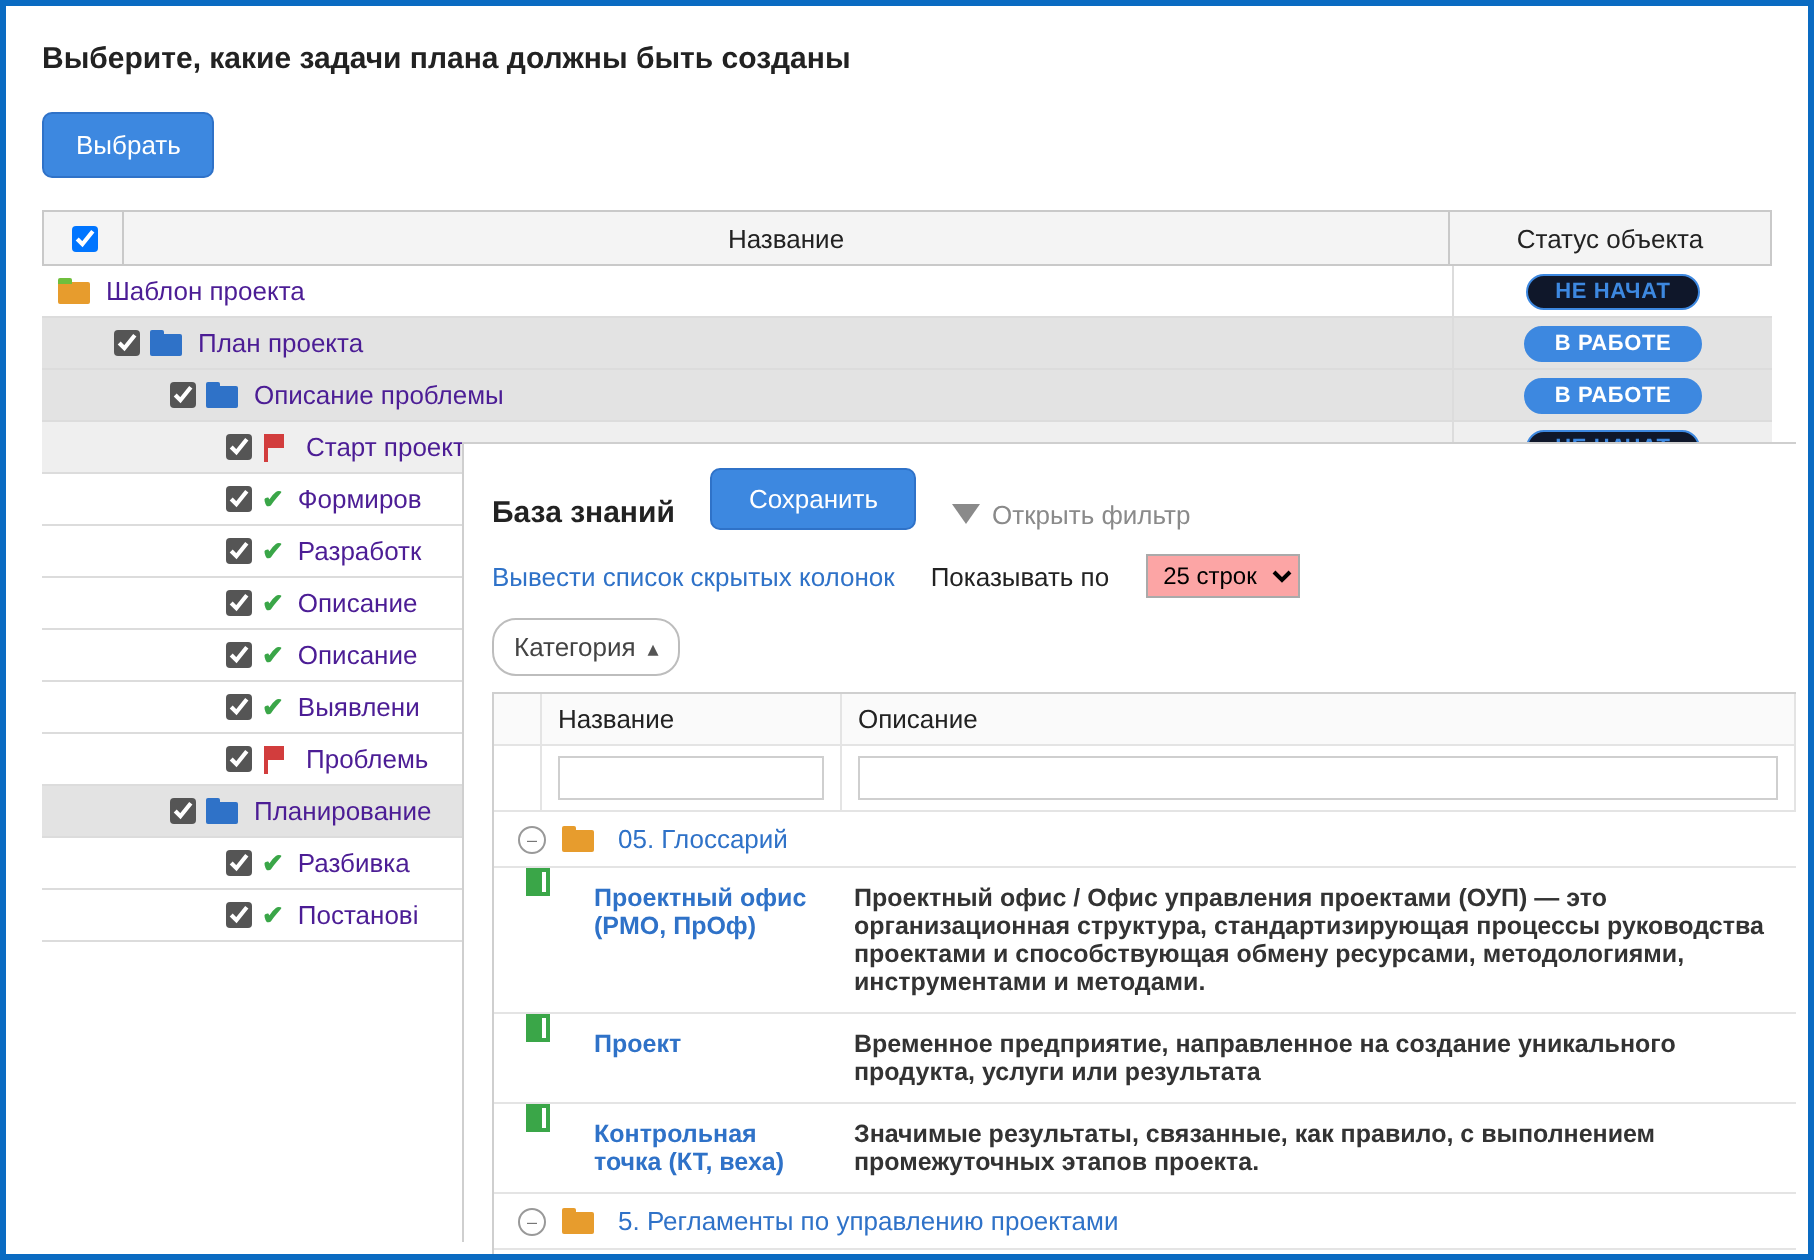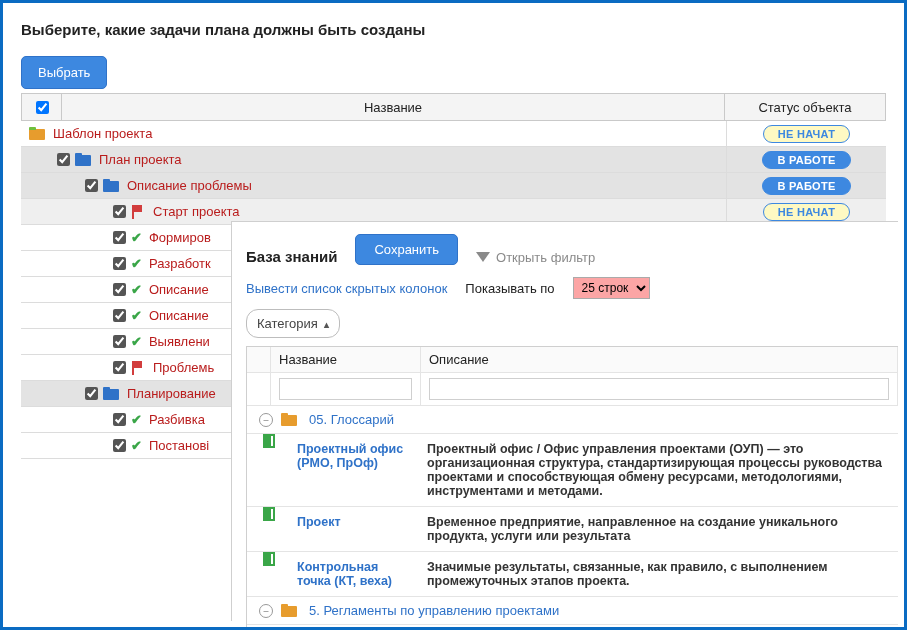--- a/index.html
+++ b/index.html
@@ -3,57 +3,57 @@
 <meta charset="utf-8">
 <style>
   * { box-sizing: border-box; }
   html, body { margin: 0; padding: 0; font-family: Arial, Helvetica, sans-serif; font-size: 13px; color: #222; }
   .frame { width: 907px; height: 630px; border: 3px solid #0a6bc2; background: #fff; overflow: hidden; position: relative; }
 
   
   .upper { padding: 18px 18px 0 18px; }
   .page-title { font-weight: bold; font-size: 15px; margin-bottom: 18px; }
   .btn-primary { background: #3d88e0; color: #fff; border: 1px solid #2f72c8; border-radius: 5px; padding: 8px 16px; font-size: 13px; cursor: pointer; }
-  .select-btn { }
+  .select-btn { margin-bottom: 12px; }
 
   
   .tree-wrap { margin-top: 4px; }
   .tree-head { display: flex; align-items: stretch; border: 1px solid #c9c9c9; background: #f4f4f4; height: 28px; }
   .th-chk { width: 40px; display: flex; align-items: center; justify-content: center; border-right: 1px solid #c9c9c9; }
   .th-name { flex: 1; display: flex; align-items: center; justify-content: center; font-weight: normal; border-right: 1px solid #c9c9c9; }
   .th-status { width: 160px; display: flex; align-items: center; justify-content: center; }
 
   .tree-row { display: flex; align-items: center; height: 26px; border-bottom: 1px solid #dcdcdc; }
   .tree-row .cell-name { flex: 1; display: flex; align-items: center; }
   .tree-row .cell-status { width: 160px; display: flex; align-items: center; justify-content: center; border-left: 1px solid #dcdcdc; height: 100%; }
   .tree-row.shade { background: #e3e3e3; }
   .tree-row.shade-light { background: #efefef; }
 
   .cb-wrap { width: 24px; display: flex; align-items: center; justify-content: center; }
   .cb-wrap input { accent-color: #555; }
   .ind { display: inline-block; }
-  .node-label { color: #b91c1c; cursor: pointer; margin-left: 4px; }
+  .node-label { color: #4c1d95; cursor: pointer; margin-left: 4px; }
   .folder-icon { width: 16px; height: 13px; display: inline-block; position: relative; margin-right: 4px; }
   .folder-icon::before { content: ""; position: absolute; left: 0; top: 2px; width: 16px; height: 11px; background: #2f72c8; border-radius: 1px; }
   .folder-icon::after  { content: ""; position: absolute; left: 0; top: 0; width: 7px; height: 3px; background: #2f72c8; border-radius: 1px 1px 0 0; }
   .folder-icon.orange::before { background: #e79c2d; }
   .folder-icon.orange::after  { background: #e79c2d; }
   .folder-icon.tpl::before { background: #e79c2d; }
   .folder-icon.tpl::after  { background: #6fbf3d; }
 
   .flag-icon { width: 14px; height: 14px; display: inline-block; position: relative; margin-right: 4px; }
   .flag-icon::before { content: ""; position: absolute; left: 1px; top: 0; width: 2px; height: 14px; background: currentColor; }
   .flag-icon::after  { content: ""; position: absolute; left: 3px; top: 0; width: 8px; height: 7px; background: currentColor; }
   .flag-red { color: #d23d3d; }
 
   .check-icon::before { content: "✔"; font-weight: bold; margin-right: 3px; }
   .check-green { color: #3aa648; }
 
   .pill { display: inline-block; border-radius: 12px; padding: 2px 14px; font-size: 11px; font-weight: bold; letter-spacing: .3px; }
-  .pill-outline { border: 1px solid #3d88e0; color: #3d88e0; background: #fef9c3; }
+  .pill-outline { border: 1px solid #3d88e0; color: #3d88e0; background: #0f172a; }
   .pill-solid { background: #3d88e0; color: #fff; border: 1px solid #3d88e0; }
 
   
   .lower     { position: absolute; left: 228px; top: 218px; right: 6px; bottom: 6px; background: #fff; border-top: 1px solid #cfcfcf; border-left: 1px solid #cfcfcf; }
   .kb-bar { display: flex; align-items: flex-end; gap: 18px; padding: 12px 14px 12px 14px; }
   .kb-title { font-weight: bold; font-size: 15px; }
   .link { color: #2f72c8; cursor: pointer; font-size: 13px; }
   .filter-ctl { display: flex; align-items: center; color: #8a8a8a; gap: 6px; cursor: pointer; }
   .funnel::before { content: ""; display: inline-block; width: 0; height: 0; border-left: 7px solid transparent; border-right: 7px solid transparent; border-top: 10px solid #8a8a8a; }
   .kb-controls { display: flex; align-items: center; gap: 18px; padding: 0 14px 10px 14px; }

